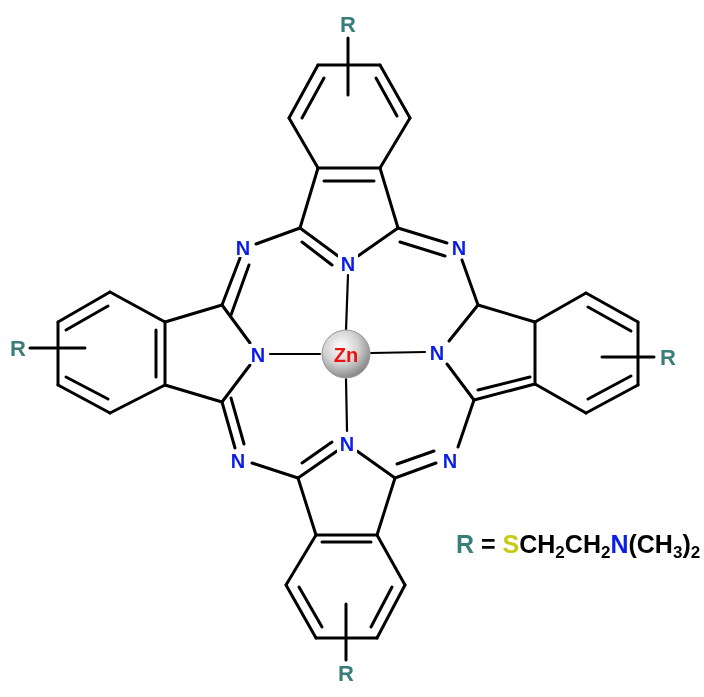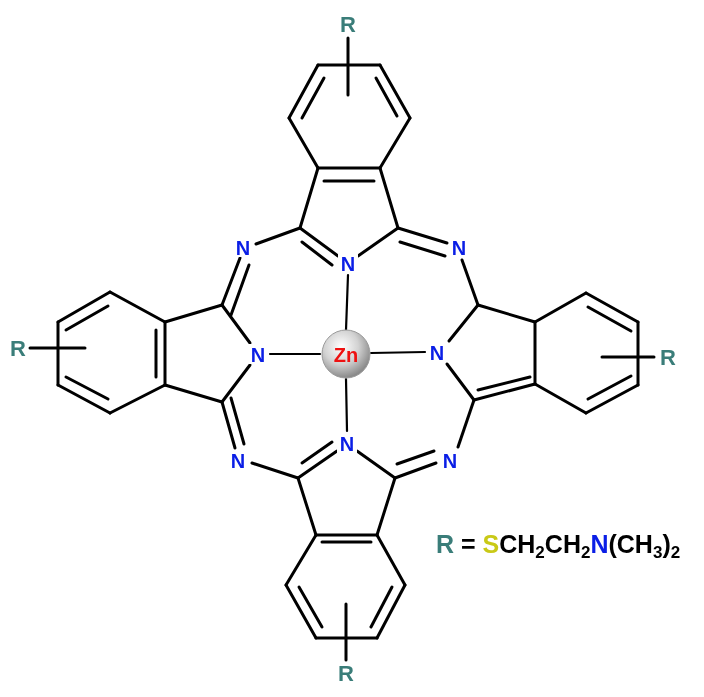--- a/index.html
+++ b/index.html
@@ -4,21 +4,21 @@
 <style>
   html, body { margin: 0; padding: 0; background: #ffffff; }
   body { width: 704px; height: 697px; position: relative; overflow: hidden; font-family: "Liberation Sans", sans-serif; }
   #diagram { position: absolute; left: 0; top: 0; width: 704px; height: 697px; }
   .bond { stroke: #000; stroke-width: 3; fill: none; stroke-linecap: round; stroke-linejoin: round; }
   .thin { stroke: #000; stroke-width: 2.2; fill: none; stroke-linecap: round; }
   .atomN { font-family: "Liberation Sans", sans-serif; font-weight: bold; font-size: 20px; fill: #0a1ee6; text-anchor: middle; dominant-baseline: central; }
   .atomR { font-family: "Liberation Sans", sans-serif; font-weight: bold; font-size: 22px; fill: #3a7d79; text-anchor: middle; dominant-baseline: central; }
   .atomZn { font-family: "Liberation Sans", sans-serif; font-weight: bold; font-size: 20px; fill: #ee1111; text-anchor: middle; dominant-baseline: central; }
   .bg { fill: #ffffff; }
-  #legend { position: absolute; left: 436px; top: 530px; font-family: "Liberation Sans", sans-serif; font-weight: bold; font-size: 25px; color: #000; white-space: nowrap; }
+  #legend { position: absolute; left: 456px; top: 530px; font-family: "Liberation Sans", sans-serif; font-weight: bold; font-size: 25px; color: #000; white-space: nowrap; }
   #legend .r { color: #3a7d79; }
   #legend .s { color: #c9c917; }
   #legend .n { color: #0a1ee6; }
   #legend sub { font-size: 17px; vertical-align: -5px; line-height: 0; }
 </style>
 </head>
 <body>
 
 <svg id="diagram" viewBox="0 0 704 697" xmlns="http://www.w3.org/2000/svg">
 

